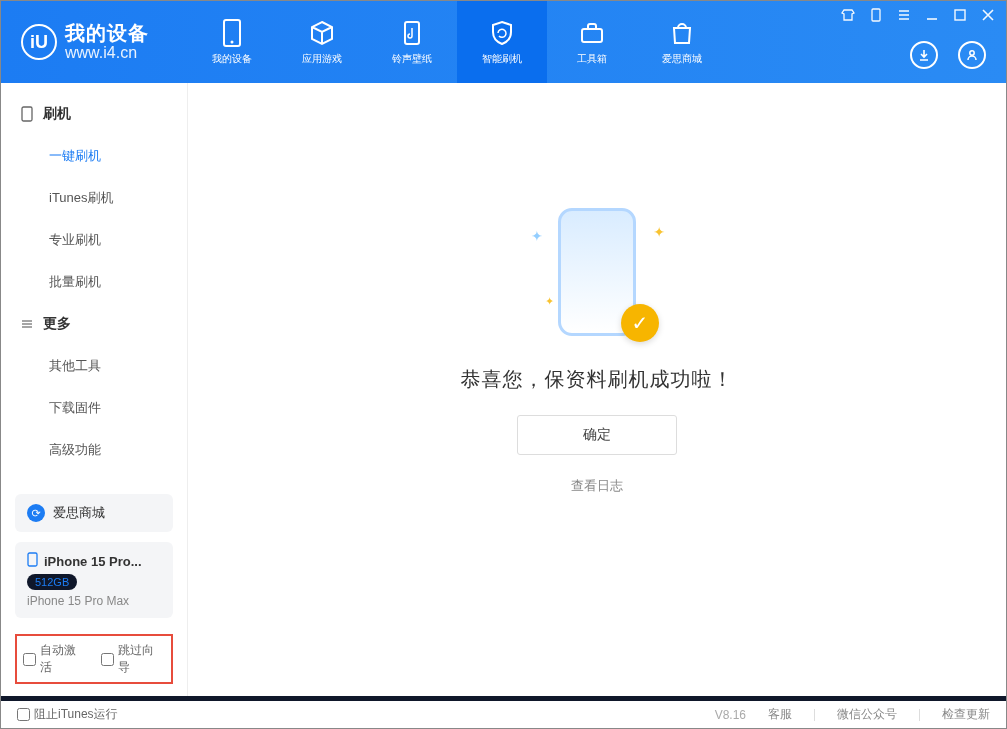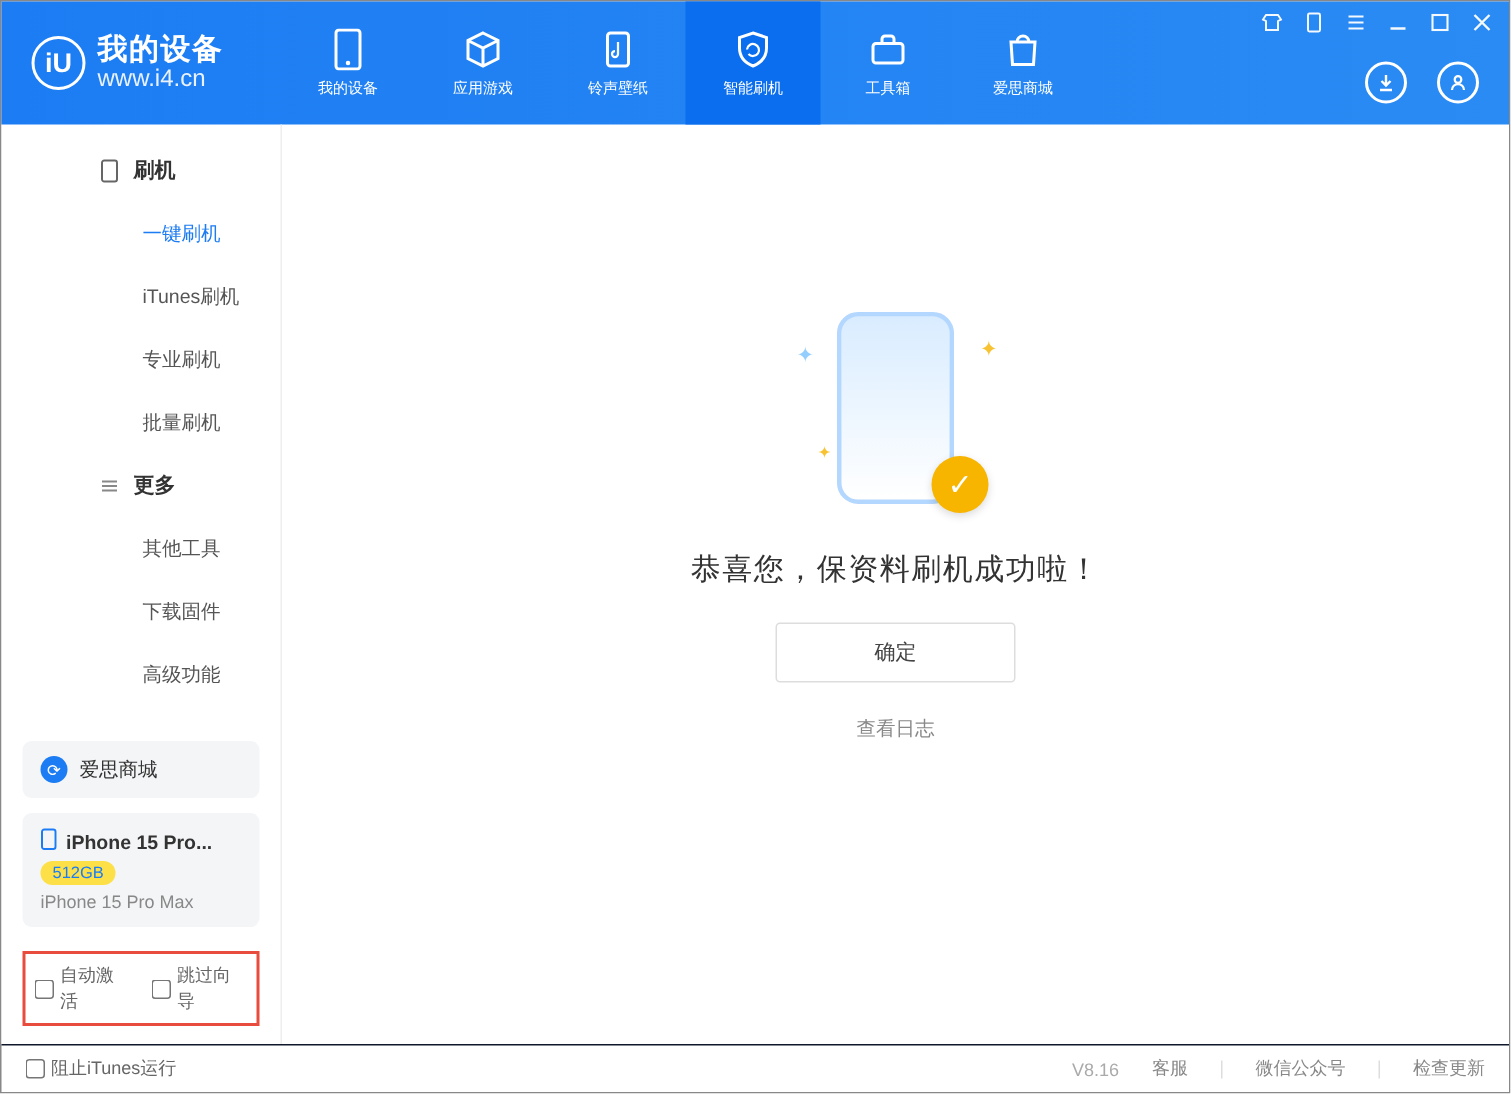--- a/index.html
+++ b/index.html
@@ -18,50 +18,50 @@
   .navtab.active { background: #0a6eee; }
   .navtab-icon { width: 28px; height: 28px; display: flex; align-items: center; justify-content: center; }
   .title-controls { position: absolute; top: 6px; right: 10px; display: flex; gap: 12px; align-items: center; font-size: 14px; opacity: 0.95; }
   .title-ctrl { width: 16px; height: 16px; display: flex; align-items: center; justify-content: center; cursor: pointer; }
   .header-right-icons { position: absolute; right: 20px; bottom: 14px; display: flex; gap: 20px; }
   .circ-icon { width: 28px; height: 28px; border: 2px solid #fff; border-radius: 50%; display: flex; align-items: center; justify-content: center; cursor: pointer; font-size: 14px; }
 
   
   .body { flex: 1; display: flex; min-height: 0; }
   .sidebar { width: 186px; display: flex; flex-direction: column; background: #fff; }
-  .side-nav { flex: 1; overflow: auto; padding-top: 10px; padding-left: 46px; }
+  .side-nav { flex: 1; overflow: auto; padding-top: 10px; }
   .side-group { display: flex; align-items: center; gap: 8px; padding: 12px 18px; font-size: 14px; color: #333; font-weight: 600; cursor: pointer; }
   .side-group .grp-icon { width: 16px; height: 16px; color: #666; display: flex; align-items: center; justify-content: center; }
   .side-item { padding: 12px 18px 12px 48px; font-size: 13px; color: #555; cursor: pointer; }
   .side-item.active { color: #1c7cf3; }
   .side-bottom { padding: 8px 14px 12px; }
   .status-chip { background: #f4f5f7; border-radius: 6px; padding: 10px 12px; display: flex; align-items: center; gap: 8px; font-size: 13px; color: #333; margin-bottom: 10px; }
   .status-dot { width: 18px; height: 18px; border-radius: 50%; background: #1c7cf3; display: flex; align-items: center; justify-content: center; color: #fff; font-size: 11px; }
   .device-card { background: #f4f5f7; border-radius: 6px; padding: 10px 12px; font-size: 12px; color: #888; }
   .device-card .dname { font-size: 13px; font-weight: 600; color: #333; display: flex; align-items: center; gap: 6px; }
-  .device-card .badge { display: inline-block; background: #fde047; color: #1c7cf3; font-size: 11px; border-radius: 10px; padding: 2px 8px; margin-top: 4px; }
+  .device-card .badge { display: inline-block; background: #0f172a; color: #1c7cf3; font-size: 11px; border-radius: 10px; padding: 2px 8px; margin-top: 4px; }
   .checks-row { margin-top: 16px; border: 2px solid #e74c3c; padding: 6px 6px; display: flex; gap: 14px; }
   .chk { display: flex; align-items: center; gap: 4px; font-size: 12px; color: #666; cursor: pointer; }
   .chk input { width: 13px; height: 13px; }
 
   .content { flex: 1; border-left: 1px solid #eee; display: flex; flex-direction: column; align-items: center; justify-content: center; position: relative; }
   .hero { display: flex; flex-direction: column; align-items: center; gap: 22px; transform: translateY(-40px); }
   .hero-graphic { width: 140px; height: 140px; position: relative; }
   .phone-illus { width: 78px; height: 128px; border: 3px solid #b4d7ff; border-radius: 14px; background: linear-gradient(180deg,#d9ecff 0%, #ffffff 100%); position: absolute; left: 50%; top: 4px; transform: translateX(-50%); }
   .phone-badge { position: absolute; right: 8px; bottom: 2px; width: 38px; height: 38px; border-radius: 50%; background: #f7b500; display: flex; align-items: center; justify-content: center; color: #fff; font-size: 20px; box-shadow: 0 2px 6px rgba(0,0,0,0.15); }
   .sparkle { position: absolute; font-size: 14px; color: #f7b500; opacity: 0.8; }
   .sparkle.s1 { left: 4px; top: 24px; color:#7ac3ff; }
   .sparkle.s2 { right: 2px; top: 20px; }
   .sparkle.s3 { left: 18px; bottom: 36px; font-size: 11px; }
   .success-text { font-size: 20px; color: #333; letter-spacing: 1px; }
   .btn-ok { border: 1px solid #ddd; background: #fff; width: 160px; height: 40px; font-size: 14px; color: #444; cursor: pointer; border-radius: 3px; }
   .view-log { color: #888; font-size: 13px; cursor: pointer; }
 
   
-  .footer { height: 32px; border-top: 1px solid #0f172a; display: flex; align-items: center; justify-content: space-between; padding: 0 16px; font-size: 12px; color: #888; }
+  .footer { height: 32px; border-top: 5px solid #0f172a; display: flex; align-items: center; justify-content: space-between; padding: 0 16px; font-size: 12px; color: #888; }
   .footer-left { display: flex; align-items: center; gap: 6px; }
   .footer-right { display: flex; align-items: center; gap: 22px; }
   .footer-right .ver { color: #aaa; }
   .footer-link { cursor: pointer; color: #888; }
   .vdiv { width:1px; height:12px; background:#ddd; }
 </style>
 </head>
 <body>
 
 <div class="window">

